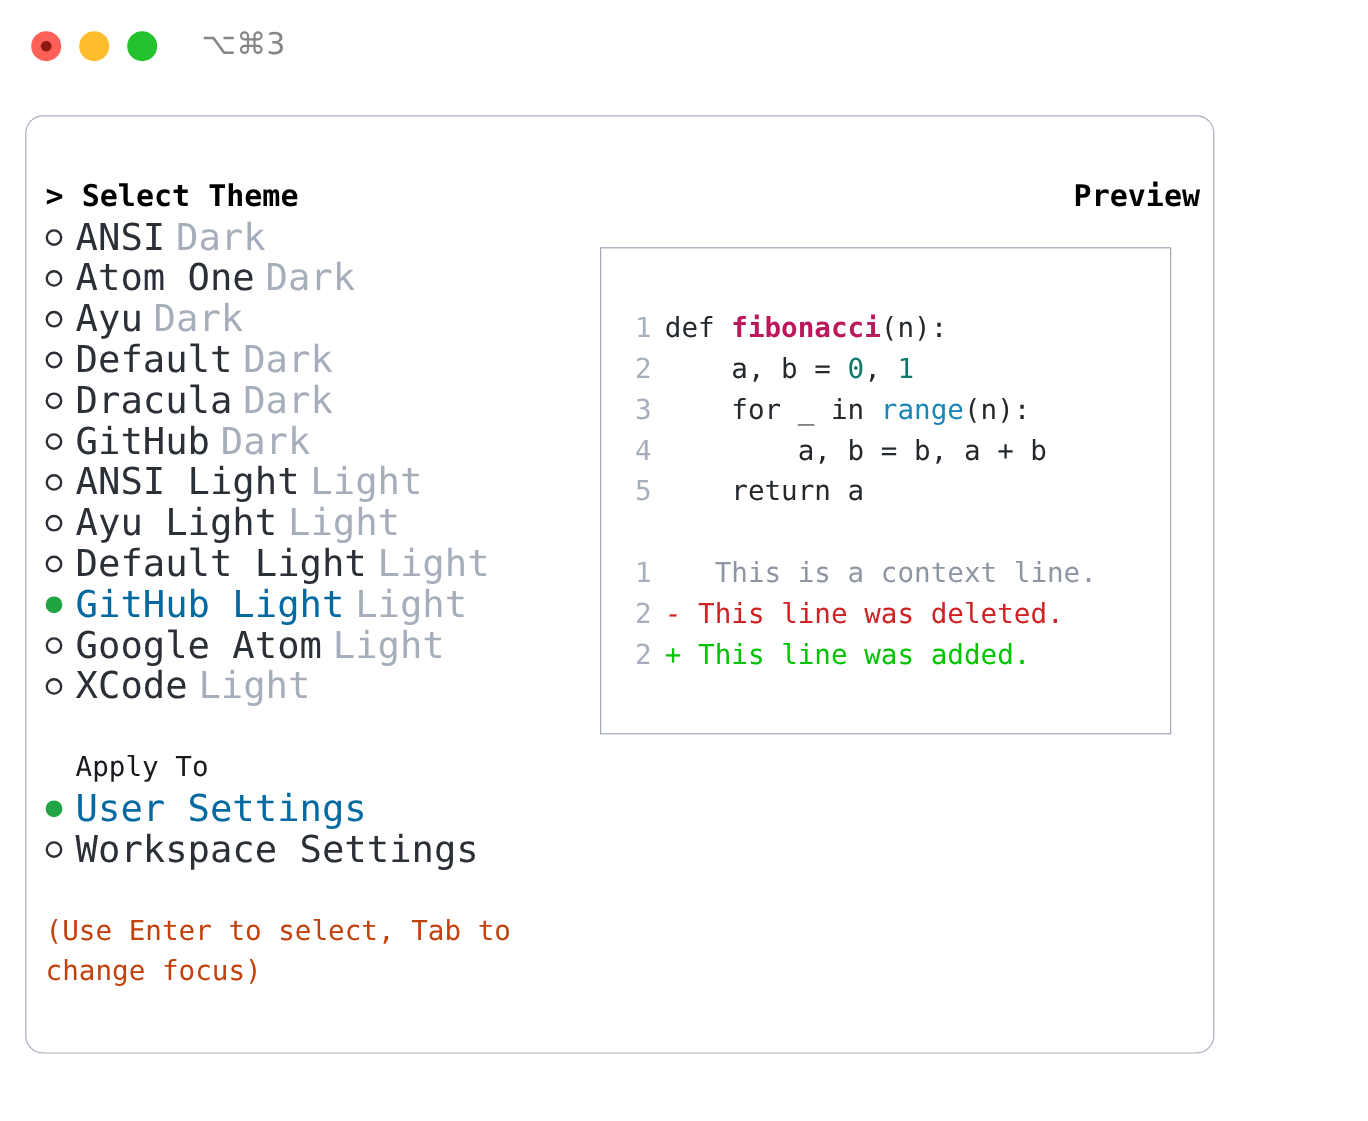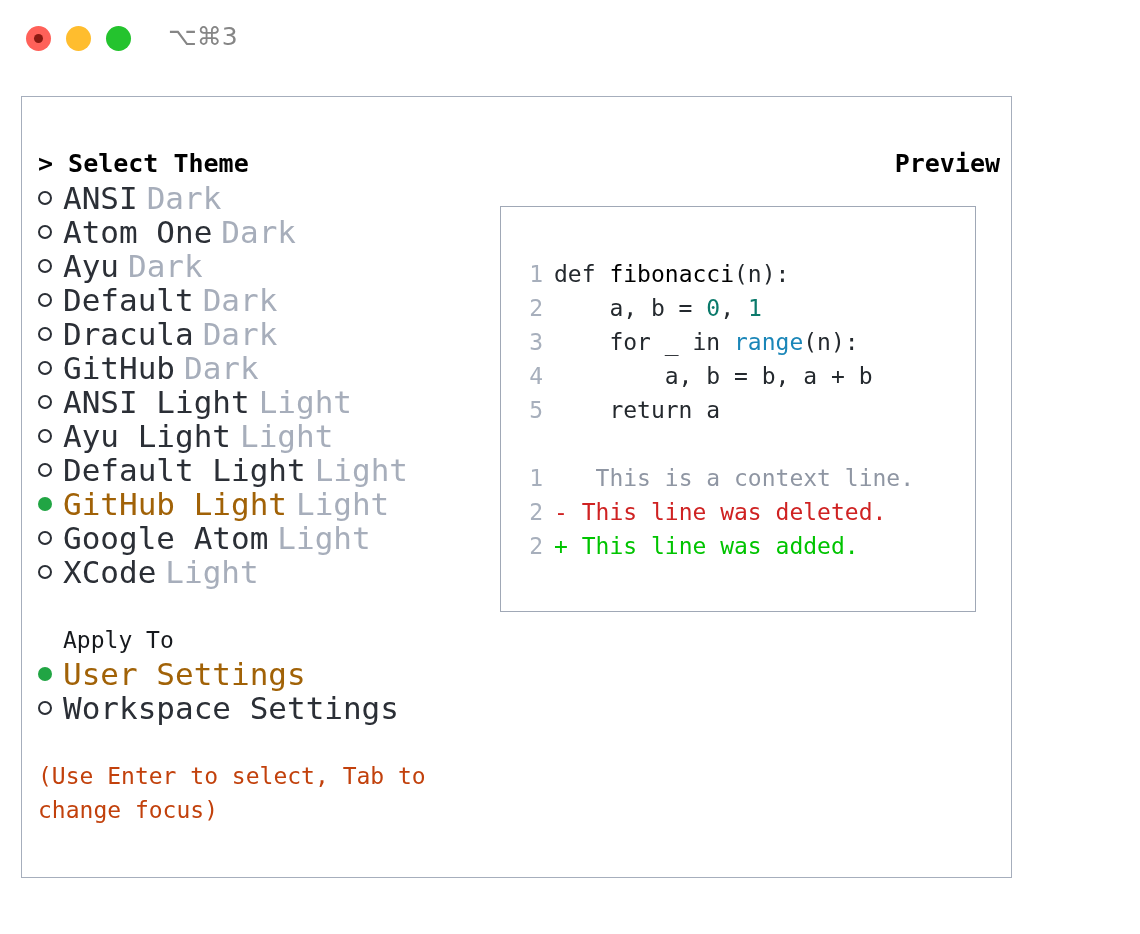--- a/index.html
+++ b/index.html
@@ -70,21 +70,21 @@
   }
 
   
   .panel {
     position: absolute;
     left: 21px;
     top: 96px;
     width: 991px;
     height: 782px;
     border: 1px solid #a6aebc;
-    border-radius: 0;
+    border-radius: 15px;
     background: #ffffff;
     box-sizing: border-box;
   }
 
   
   .left-col {
     position: absolute;
     left: 16px;
     top: 50px;
     width: 440px;
@@ -117,21 +117,21 @@
   }
   .bullet.off {
     border: 2px solid #2b2f36;
     background: transparent;
   }
   .bullet.on {
     border: none;
     background: #21a544;
   }
   .opt-label { color: #2b2f36; }
-  .opt-label.sel { color: #a16207; }
+  .opt-label.sel { color: #0369a1; }
   .opt-tag {
     color: #a7aebb;
     margin-left: 9px;
   }
 
   .section-gap { height: 34px; }
 
   .apply-heading {
     font-size: 23px;
     color: #16191d;
@@ -191,21 +191,21 @@
     color: #a7afbc;
     flex: 0 0 auto;
     padding-right: 0;
   }
   .code-text {
     padding-left: 11px;
     color: #24292e;
   }
   .blank-line { height: 34px; }
 
-  .tok-fn   { color: #000000; }
+  .tok-fn   { color: #be185d; font-weight: bold; }
   .tok-num  { color: #0b7a6b; }
   .tok-call { color: #1a86b8; }
   .tok-plain{ color: #24292e; }
 
   .diff-ctx { color: #8f96a3; }
   .diff-del { color: #cf2222; }
   .diff-add { color: #00c400; }
 </style>
 </head>
 <body>

